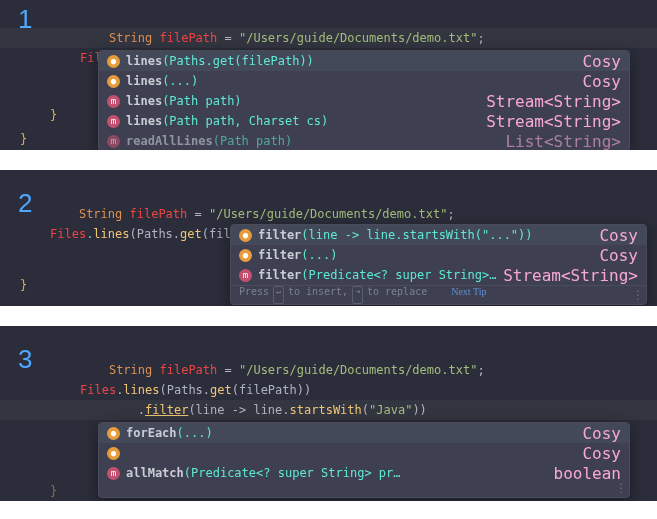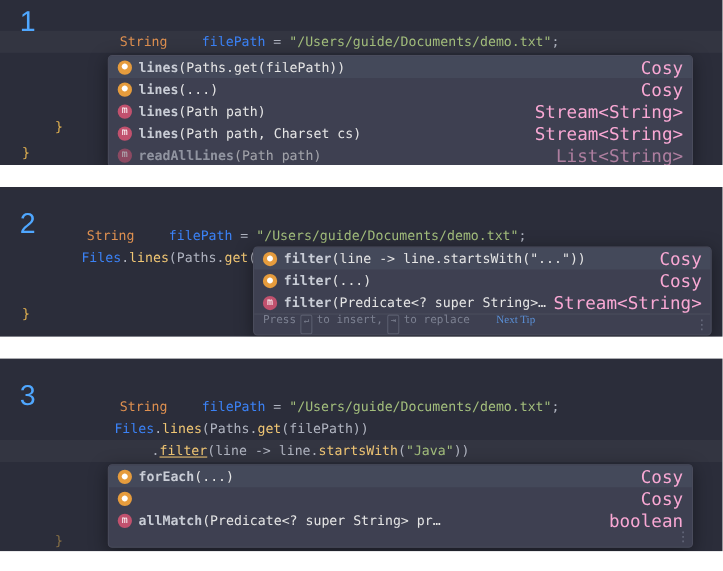--- a/index.html
+++ b/index.html
@@ -33,21 +33,21 @@
   .panel3 .step-number { top: 18px; }
   .code {
     position: absolute;
     white-space: pre;
     line-height: 20px;
   }
   .panel1 .code { left: 80px; top: 8px; }
   .panel2 .code { left: 50px; top: 14px; }
   .panel3 .code { left: 80px; top: 14px; }
   .kw { color: #DF9050; }
-  .ident { color: #3b82f6; padding-left: 24px; }
+  .ident { color: #ef4444; }
   .punct { color: #B0B4C0; }
   .str { color: #A3BE7C; }
   .fn { color: #F0C674; }
   .fn-u { color: #F0C674; text-decoration: underline; }
   .caret {
     display: inline-block;
     width: 1px; height: 14px;
     background: #D8D8D8;
     vertical-align: middle;
   }
@@ -79,21 +79,21 @@
     align-items: center;
     justify-content: center;
     font-size: 9px;
     color: #fff;
     flex: 0 0 13px;
   }
   .pic-cosy { background: #E69C3D; }
   .pic-m { background: #C1516E; }
   .pname { color: #C9CDD6; font-family: inherit; font-size: 12px; white-space: pre; }
   .pmatch { color: #C9CDD6; font-weight: bold; }
-  .pparam { color: #e5e5e5; }
+  .pparam { color: #5eead4; }
   .pright { margin-left: auto; color: #f9a8d4; font-size: 16px; white-space: pre; }
   .hint-bar {
     display: flex;
     height: 18px;
     padding: 0 8px;
     font-size: 10px;
     color: #7C8091;
     border-top: 1px solid #4A4C5C;
     gap: 4px;
   }

